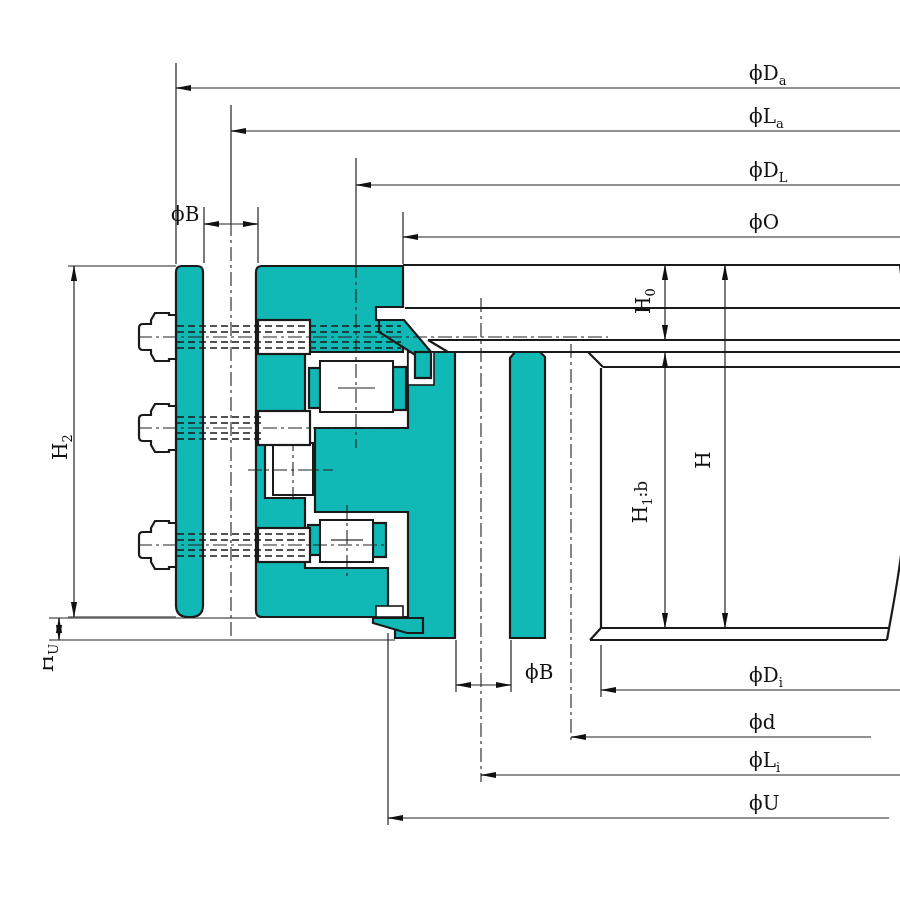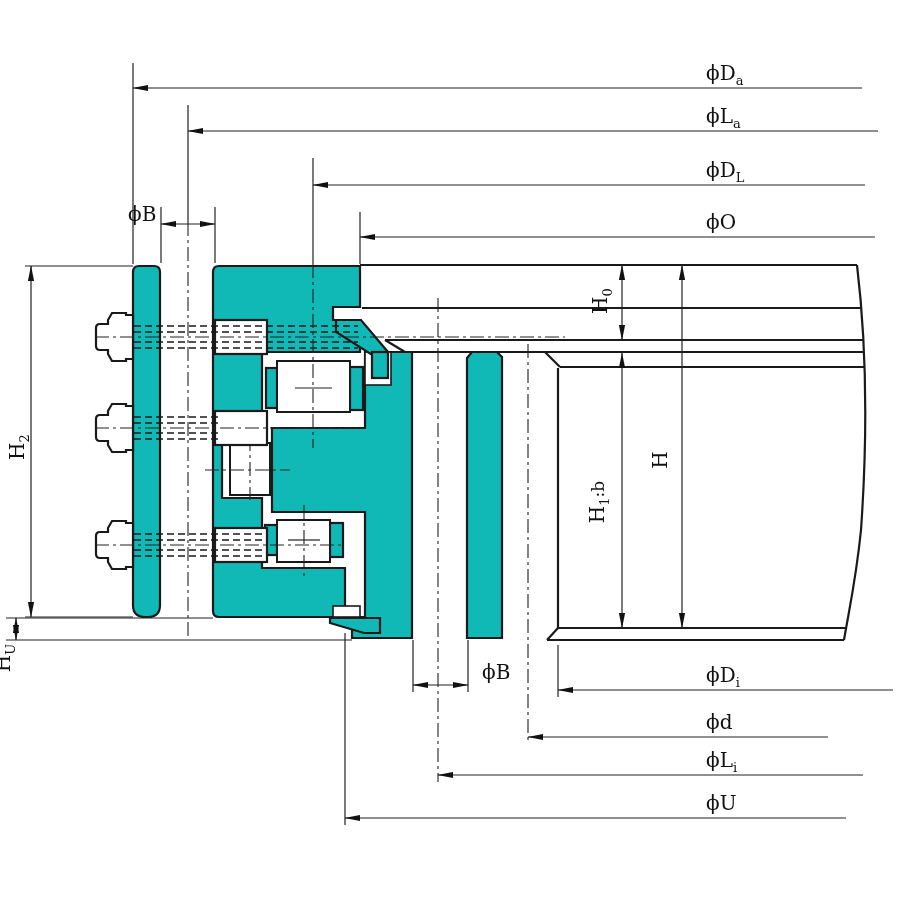--- a/index.html
+++ b/index.html
@@ -2,21 +2,21 @@
 <html style="--section: #10b8b6; --line: #1a1a1a; --dim: #222222; --bg: #ffffff;"><head>
 <meta charset="utf-8">
 <style>
   :root{
     --section:#10b8b6;
     --line:#1a1a1a;
     --dim:#222222;
     --bg:#ffffff;
   }
   html,body{margin:0;padding:0;background:var(--bg);}
-  .stage{width:716px;height:900px;position:relative;background:var(--bg);}
+  .stage{width:716px;height:900px;position:relative;background:var(--bg);margin-left:43px;}
   svg{display:block}
   .section{fill:var(--section);stroke:var(--line);stroke-width:2.2;stroke-linejoin:miter}
   .whitefill{fill:#fff;stroke:var(--line);stroke-width:2.2}
   .whitecut{fill:#fff;stroke:var(--line);stroke-width:1.6}
   .roller{fill:#fff;stroke:var(--line);stroke-width:2}
   .pt{stroke:var(--line);stroke-width:2.2;fill:none}
   .dim{stroke:var(--dim);stroke-width:1.2;fill:none}
   .cl{stroke:var(--dim);stroke-width:1.1;stroke-dasharray:14 4 3 4;fill:none}
   .hid{stroke:var(--line);stroke-width:1.4;stroke-dasharray:7 4;fill:none}
   .lbl{font-family:"DejaVu Serif","Liberation Serif",serif;font-size:20px;fill:#111}

